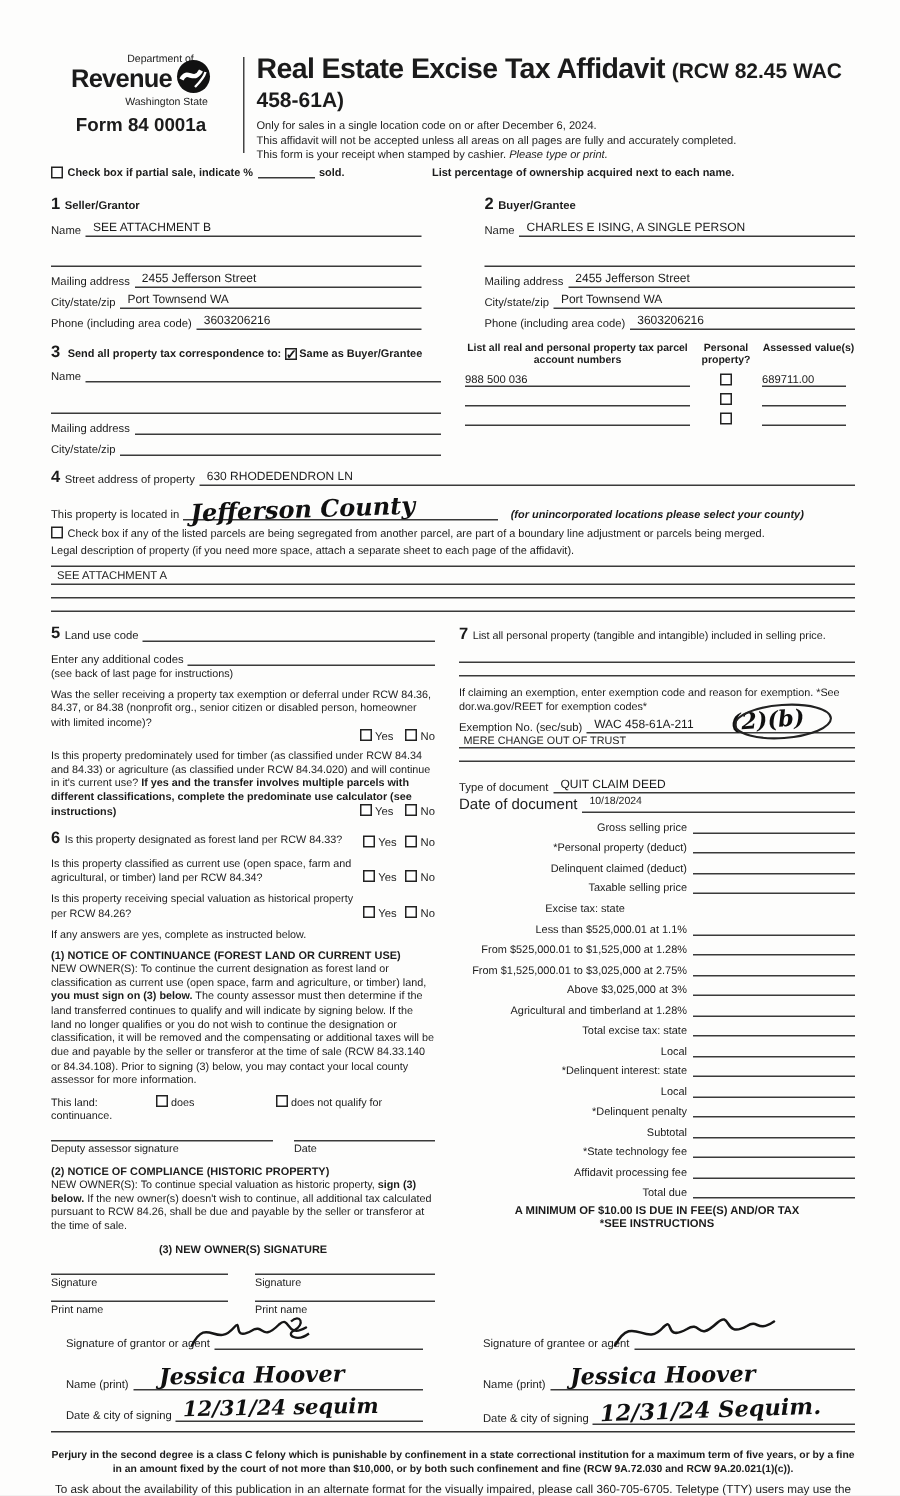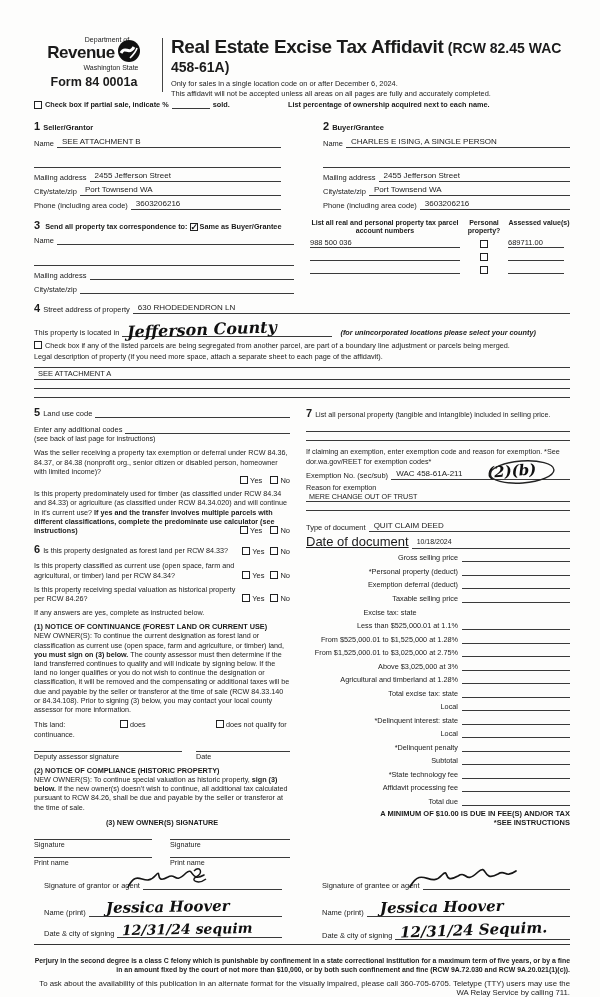--- a/index.html
+++ b/index.html
@@ -40,21 +40,21 @@
   .prow { display:flex; align-items:flex-end; margin-top:3px; }
   
   .maincols { display:grid; grid-template-columns:256px 1fr; column-gap:16px; margin-top:8px; }
   .q { display:flex; align-items:flex-end; margin-top:5px; }
   .q .txt { flex:1; }
   .taxrow { display:flex; align-items:center; margin-top:4.5px; font-size:7.3px; }
   .taxrow .tl { flex:1; text-align:right; padding-right:4px; white-space:nowrap; }
   .taxrow .line { width:108px; min-height:9px; }
   .notice-t { font-size:7.3px; font-weight:bold; margin-top:5px; }
   .sig-svg { position:absolute; left:90px; top:-14px; }
-  .footer-center { text-align:right; }
+  .footer-center { text-align:center; }
 </style>
 </head>
 <body>
 
 <div class="page">
 
   <div class="hdr">
     <div class="hdr-left">
       <div style="font-size:7px; padding-left:26px;">Department of</div>
       <div class="logo-row">
@@ -72,20 +72,21 @@
     </div>
     <div class="hdr-div"></div>
     <div class="grow">
       <div>
         <span class="title">Real Estate Excise Tax Affidavit</span>
         <span class="title-ref">(RCW 82.45 WAC 458-61A)</span>
       </div>
       <div class="instr">
         <div>Only for sales in a single location code on or after December 6, 2024.</div>
         <div>This affidavit will not be accepted unless all areas on all pages are fully and accurately completed.</div>
+        <div><span>This form is your receipt when stamped by cashier.</span> <span class="i">Please type or print.</span></div>
       </div>
     </div>
   </div>
 
   <div class="flex" style="margin-top:2px; font-size:7.3px; font-weight:bold; align-items:flex-end;">
     <span class="cb"></span>
     <span style="padding-left:3px;">Check box if partial sale, indicate %</span>
     <span class="line" style="width:38px; margin:0 3px;"></span>
     <span>sold.</span>
     <span class="grow"></span>
@@ -246,21 +247,21 @@
       </div>
       <div class="q">
         <span class="txt para">Is this property receiving special valuation as historical property per RCW 84.26?</span>
         <span class="yn"><span class="cb"></span><span>Yes</span><span class="cb"></span><span>No</span></span>
       </div>
       <div class="para" style="margin-top:5px;">If any answers are yes, complete as instructed below.</div>
       <div class="notice-t">(1) NOTICE OF CONTINUANCE (FOREST LAND OR CURRENT USE)</div>
       <div class="para">
         <span>NEW OWNER(S): To continue the current designation as forest land or classification as current use (open space, farm and agriculture, or timber) land, </span><span class="b">you must sign on (3) below.</span><span> The county assessor must then determine if the land transferred continues to qualify and will indicate by signing below. If the land no longer qualifies or you do not wish to continue the designation or classification, it will be removed and the compensating or additional taxes will be due and payable by the seller or transferor at the time of sale (RCW 84.33.140 or 84.34.108). Prior to signing (3) below, you may contact your local county assessor for more information.</span>
       </div>
-      <div class="flex para" style="margin-top:6px;gap:16px;">
+      <div class="flex para" style="margin-top:6px;">
         <span style="width:70px;">This land:</span>
         <span style="width:80px;"><span class="cb"></span> <span>does</span></span>
         <span><span class="cb"></span> <span>does not qualify for</span></span>
       </div>
       <div class="para">continuance.</div>
       <div class="flex" style="margin-top:12px;">
         <span class="line" style="width:148px;"></span>
         <span style="width:14px;"></span>
         <span class="line grow"></span>
       </div>
@@ -299,42 +300,41 @@
       <div class="line" style="height:9px;"></div>
       <div class="para" style="margin-top:6px;">If claiming an exemption, enter exemption code and reason for exemption. *See dor.wa.gov/REET for exemption codes*</div>
       <div class="fieldrow" style="position:relative;">
         <span class="lbl">Exemption No. (sec/sub)</span>
         <span class="line">WAC 458-61A-211</span>
         <span class="hand" style="position:absolute; right:34px; top:-7px; font-size:15px; transform:rotate(-4deg);">(2)(b)</span>
         <svg width="68" height="26" viewBox="0 0 68 26" style="position:absolute; right:14px; top:-10px;">
             <ellipse cx="34" cy="13" rx="32" ry="11" fill="none" stroke="#222" stroke-width="1.4" transform="rotate(-4 34 13)"></ellipse>
           </svg>
       </div>
-      <div class="para" style="margin-top:3px;">Reason for exemption</div>
       <div class="line" style="font-size:7.2px; padding-left:3px;">MERE CHANGE OUT OF TRUST</div>
       <div class="line" style="height:9px;"></div>
       <div class="fieldrow" style="margin-top:10px;">
         <span class="lbl" style="font-size:7.5px;">Type of document</span>
         <span class="line">QUIT CLAIM DEED</span>
       </div>
       <div class="fieldrow" style="margin-top:2px;">
-        <span class="lbl" style="font-size:13px;text-decoration:underline;">Date of document</span>
+        <span class="lbl" style="font-size:10px;">Date of document</span>
         <span class="line" style="font-size:7px;">10/18/2024</span>
       </div>
 
       <div class="taxrow">
           <span class="tl">Gross selling price</span>
           <span class="line"></span>
         </div>
       <div class="taxrow">
           <span class="tl">*Personal property (deduct)</span>
           <span class="line"></span>
         </div>
       <div class="taxrow">
-          <span class="tl">Exemption deferral (deduct)</span>
+          <span class="tl">Delinquent claimed (deduct)</span>
           <span class="line"></span>
         </div>
       <div class="taxrow">
           <span class="tl">Taxable selling price</span>
           <span class="line"></span>
         </div>
       <div style="font-size:7.3px; text-align:center; margin-top:5px; padding-right:96px;">Excise tax: state</div>
       <div class="taxrow">
           <span class="tl">Less than $525,000.01 at 1.1%</span>
           <span class="line"></span>

